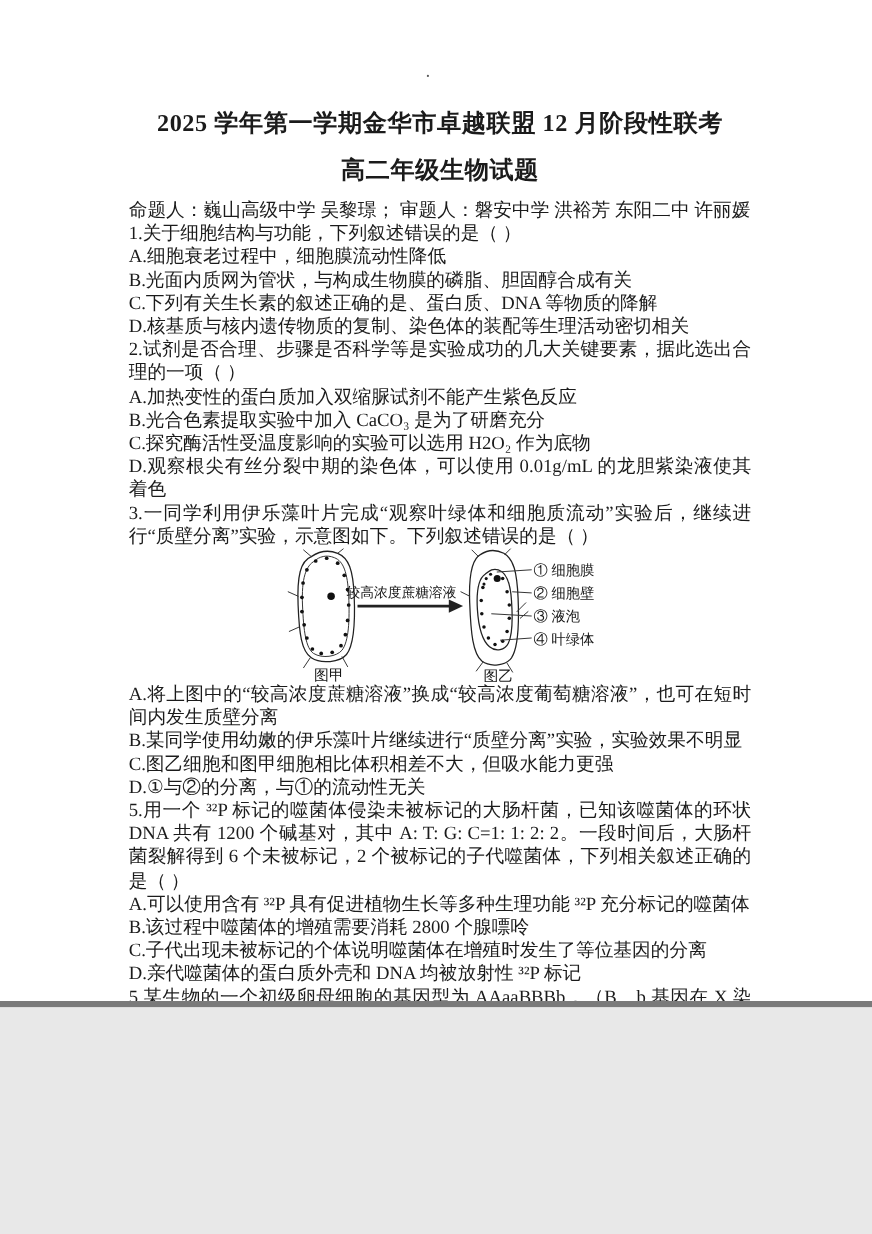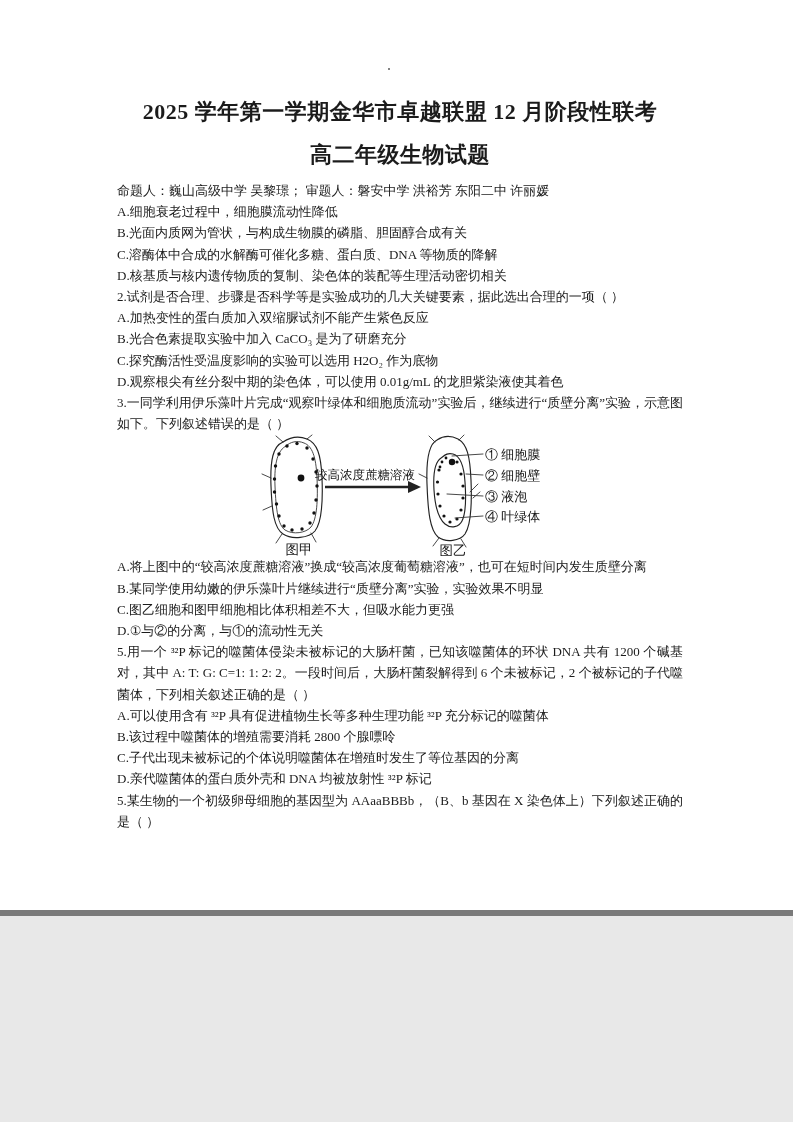--- a/index.html
+++ b/index.html
@@ -13,21 +13,21 @@
     color:#1b1b1b;
   }
   .content { position:absolute; left:117px; top:97px; width:566px; }
   .t1, .t2 {
     font-size:22px; font-weight:700; text-align:center;
     line-height:30px; letter-spacing:0.5px;
   }
   .t1 { margin:0 0 13px 0; }
   .t2 { margin:0 0 10px 0; }
   .line {
-    font-size:13px; line-height:21.2px; margin:0;
+    font-size:17px; line-height:21.2px; margin:0;
     text-align:justify; text-justify:inter-ideograph;
   }
   .figure { margin:0 0 0 142px; width:300px; height:122px; }
   .figure svg { display:block; }
   .fig-text { font-size:13px; fill:#151515; }
   .fig-arrow-label { font-size:12.5px; fill:#151515; }
   .fig-caption { font-size:13.5px; fill:#151515; }
   .ink-thin { stroke:#333; fill:none; stroke-width:0.9; stroke-linecap:round; }
   .blob { stroke:#222; fill:#ffffff; stroke-width:1.15; }
   .speck-yellow {
@@ -48,23 +48,24 @@
 
 <div class="page">
   <div class="content">
 
     <div class="t1">2025 学年第一学期金华市卓越联盟 12 月阶段性联考</div>
     <div class="t2">高二年级生物试题</div>
 
     <p class="line">命题人：巍山高级中学 吴黎璟； 审题人：磐安中学 洪裕芳 东阳二中 许丽媛</p>
 
     <div>
+      <p class="line">1.关于细胞结构与功能，下列叙述错误的是（ ）</p>
       <p class="line">A.细胞衰老过程中，细胞膜流动性降低</p>
       <p class="line">B.光面内质网为管状，与构成生物膜的磷脂、胆固醇合成有关</p>
-      <p class="line">C.溶酶体中合成的水解酶可催化多糖、蛋白质、DNA 等物质的降解</p>
+      <p class="line">C.下列有关生长素的叙述正确的是、蛋白质、DNA 等物质的降解</p>
       <p class="line">D.核基质与核内遗传物质的复制、染色体的装配等生理活动密切相关</p>
     </div>
 
     <div>
       <p class="line">2.试剂是否合理、步骤是否科学等是实验成功的几大关键要素，据此选出合理的一项（ ）</p>
       <p class="line">A.加热变性的蛋白质加入双缩脲试剂不能产生紫色反应</p>
       <p class="line">B.光合色素提取实验中加入 CaCO₃ 是为了研磨充分</p>
       <p class="line">C.探究酶活性受温度影响的实验可以选用 H2O₂ 作为底物</p>
       <p class="line">D.观察根尖有丝分裂中期的染色体，可以使用 0.01g/mL 的龙胆紫染液使其着色</p>
     </div>

